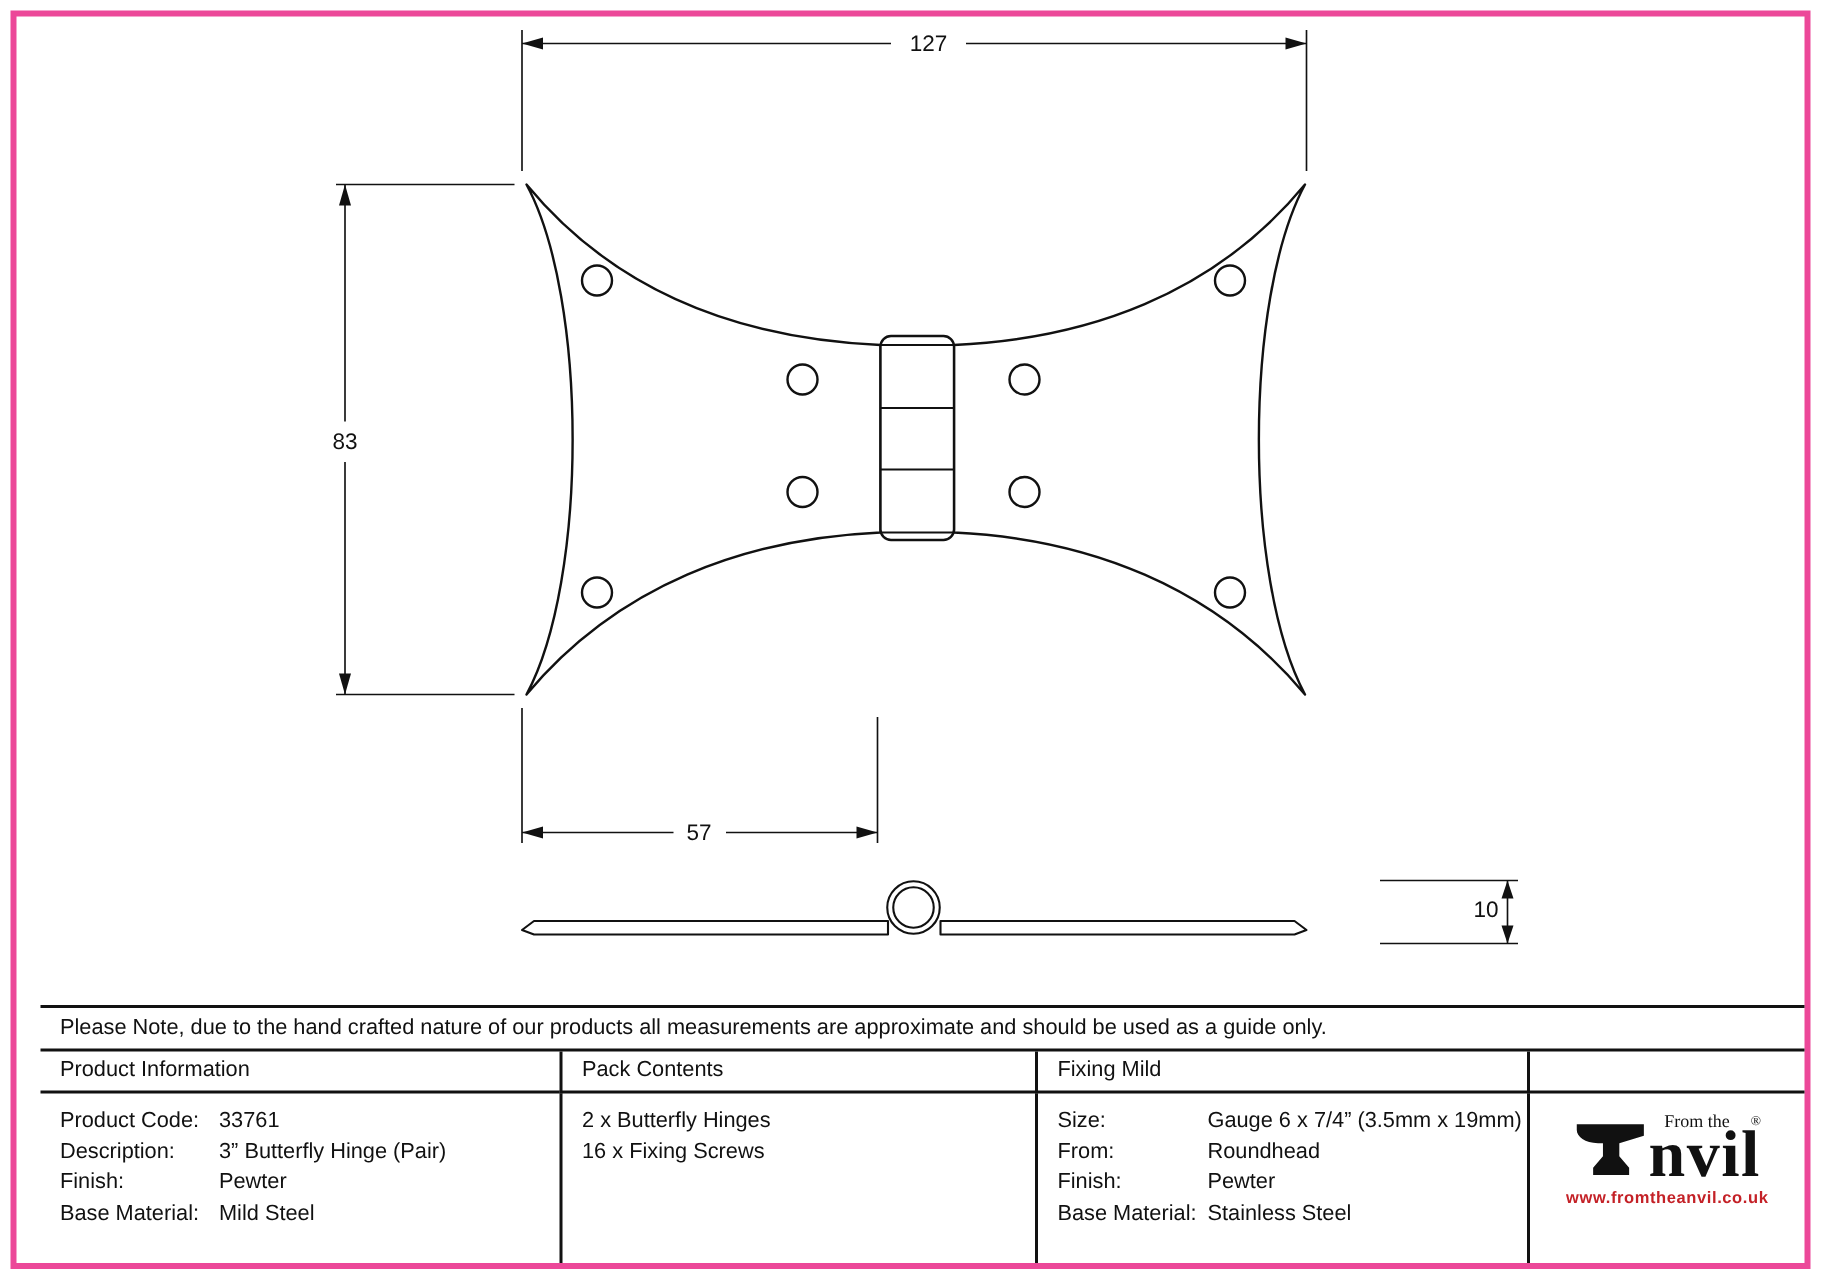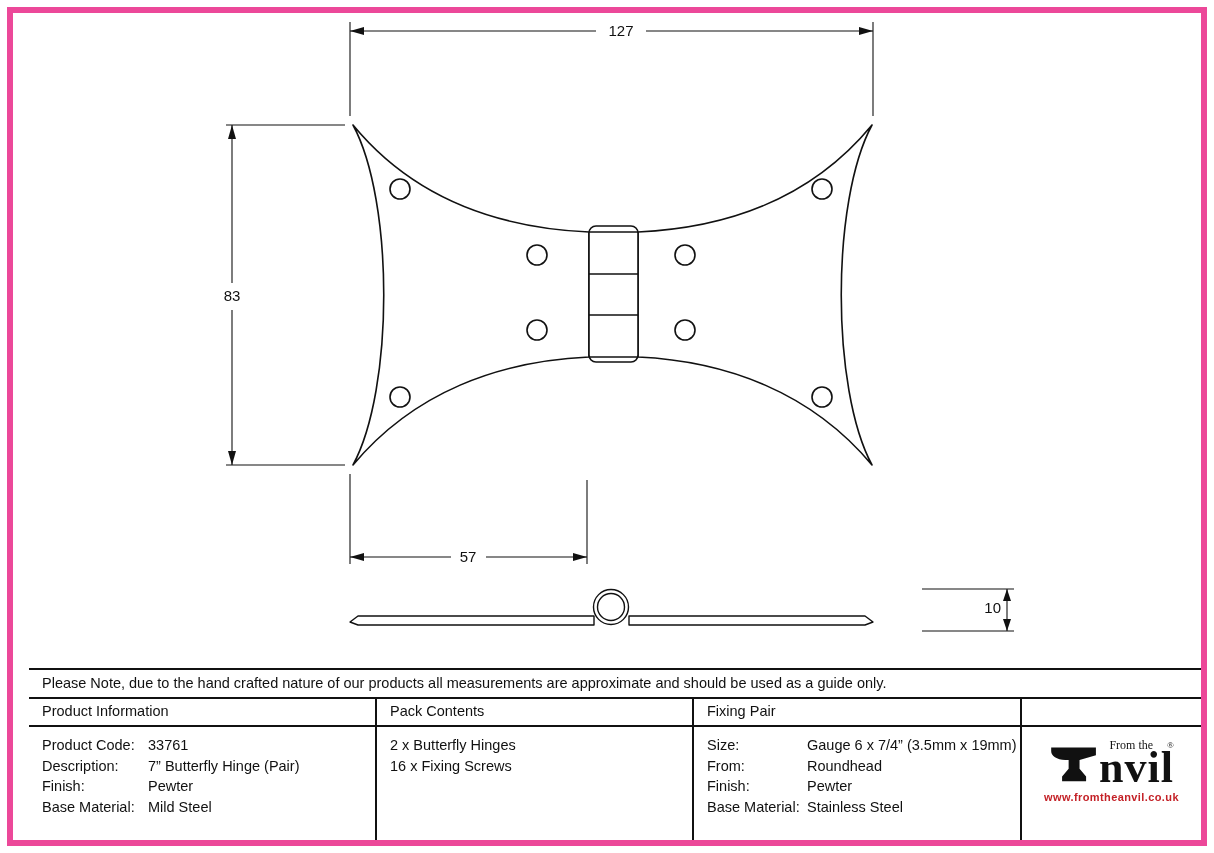--- a/index.html
+++ b/index.html
@@ -3,21 +3,21 @@
 <meta charset="utf-8">
 <style>
   * { margin:0; padding:0; box-sizing:border-box; }
   html,body { background:#fff; }
   body {
     width:1214px; height:853px;
     font-family:"Liberation Sans", sans-serif;
     color:#111;
   }
   .page { position:relative; width:1214px; height:853px; background:#fff; overflow:hidden; }
-  .inner { position:absolute; inset:7px; border:6px solid #ec4899; background:#fff; }
+  .inner { position:absolute; inset:7px; border:4px solid #ec4899; background:#fff; }
   .drawing { position:absolute; left:-9px; top:-9px; }
 
   .dim {
     font-family:"Liberation Sans", sans-serif;
     font-size:15px; fill:#111; stroke:none;
   }
 
   .bottom {
     position:absolute; left:16px; right:0; bottom:0; height:172px;
     border-top:2px solid #111;
@@ -148,29 +148,29 @@
 
     <div class="bottom">
       <div class="note-row">
         <span>Please Note, due to the hand crafted nature of our products all measurements are approximate and should be used as a guide only.</span>
       </div>
 
       <div class="spec-grid">
 
         <div class="cell hdr">Product Information</div>
         <div class="cell hdr bl">Pack Contents</div>
-        <div class="cell hdr bl">Fixing Pair</div>
+        <div class="cell hdr bl">Fixing Mild</div>
         <div class="cell hdr bl"></div>
 
         <div class="cell bdy">
           <div class="spec-row">
             <span class="lbl">Product Code:</span><span>33761</span>
           </div>
           <div class="spec-row">
-            <span class="lbl">Description:</span><span>7” Butterfly Hinge (Pair)</span>
+            <span class="lbl">Description:</span><span>3” Butterfly Hinge (Pair)</span>
           </div>
           <div class="spec-row">
             <span class="lbl">Finish:</span><span>Pewter</span>
           </div>
           <div class="spec-row">
             <span class="lbl">Base Material:</span><span>Mild Steel</span>
           </div>
         </div>
 
         <div class="cell bdy bl">

